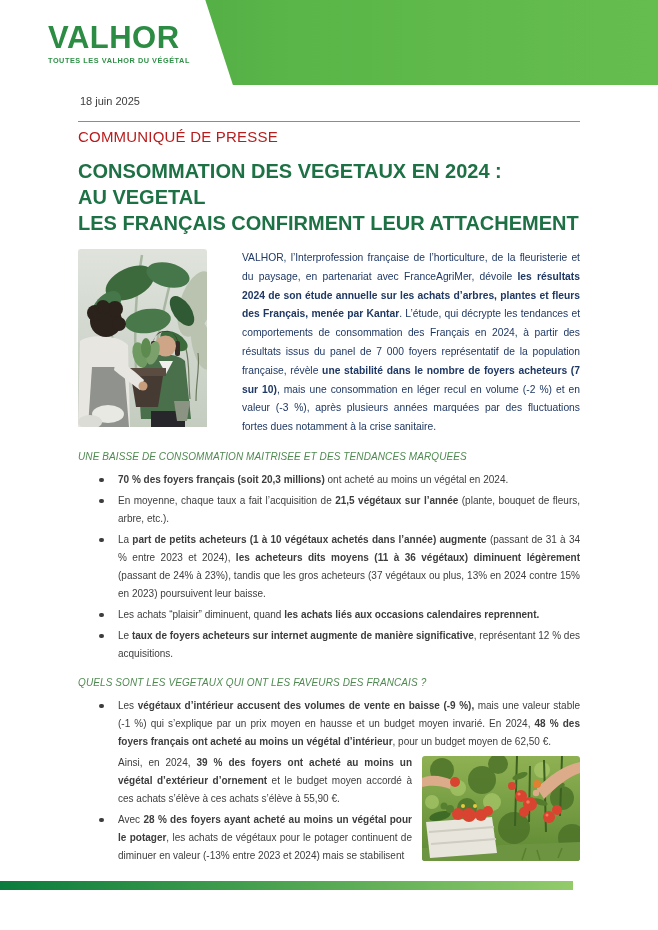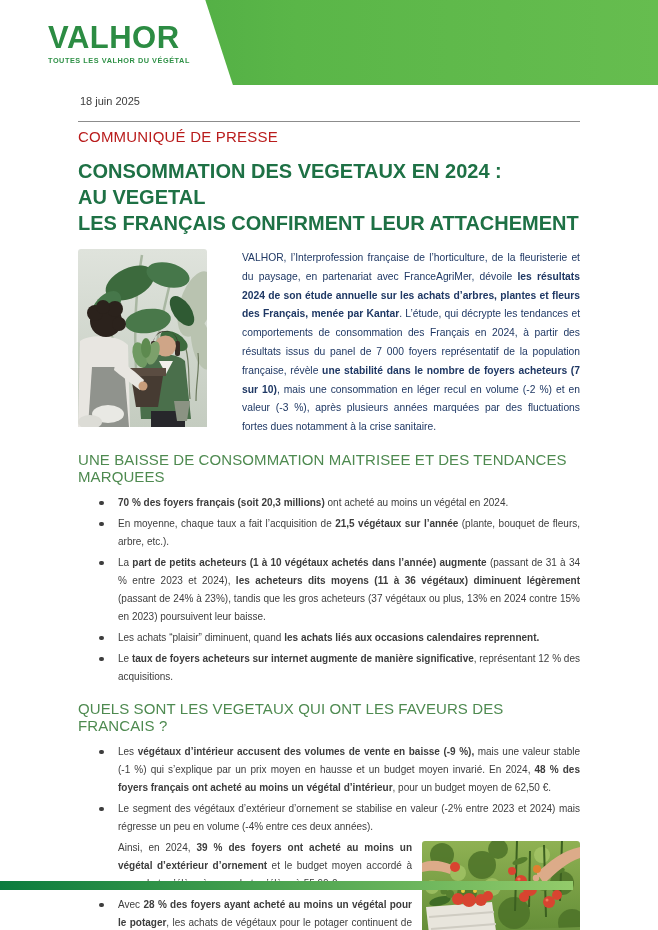--- a/index.html
+++ b/index.html
@@ -39,21 +39,21 @@
   
   .intro-row { margin-top:13px; display:flex; }
   .photo-frame { border-radius:3px; overflow:hidden; flex:none; font-size:0; }
   .photo-intro { width:129px; height:178px; }
   .intro-text {
     margin-left:35px; flex:1; font-size:10.3px; line-height:18.8px;
     color:#1f3864; text-align:justify;
   }
   .intro-text .b, .li-text .b { font-weight:700; }
 
-  .sec-heading { margin-top:14px; font-size:15px; color:#4e8a50; letter-spacing:0.1px; }
+  .sec-heading { margin-top:14px; font-size:10px; color:#4e8a50; letter-spacing:0.1px;font-style:italic; }
 
   .list { margin-top:9px; }
   .li { position:relative; padding-left:40px; margin-bottom:3px; }
   .li .dot {
     position:absolute; left:21px; top:7px; width:4.5px; height:4.5px;
     border-radius:50%; background:#3d3d3d;
   }
   .li-text { font-size:10px; line-height:18px; color:#3d3d3d; text-align:justify; }
 
   
@@ -186,24 +186,20 @@
         <div class="li-text"><span>Le </span><span class="b">taux de foyers acheteurs sur internet augmente de manière significative</span><span>, représentant 12 % des acquisitions.</span></div>
       </div>
     </div>
 
     <div class="sec-heading">QUELS SONT LES VEGETAUX QUI ONT LES FAVEURS DES FRANCAIS ?</div>
 
     <div class="list">
       <div class="li">
         <span class="dot"></span>
         <div class="li-text"><span>Les </span><span class="b">végétaux d’intérieur accusent des volumes de vente en baisse (-9 %),</span><span> mais une valeur stable (-1 %) qui s’explique par un prix moyen en hausse et un budget moyen invarié. En 2024, </span><span class="b">48 % des foyers français ont acheté au moins un végétal d’intérieur</span><span>, pour un budget moyen de 62,50 €.</span></div>
-      </div>
-      <div class="li">
-        <span class="dot"></span>
-        <div class="li-text"><span>Le segment des végétaux d’extérieur d’ornement se stabilise en valeur (-2% entre 2023 et 2024) mais régresse un peu en volume (-4% entre ces deux années).</span></div>
       </div>
       <div class="cont-row">
         <div class="garden-float">
           <svg class="photo-garden" viewBox="0 0 158 105" xmlns="http://www.w3.org/2000/svg">
             <defs>
               <linearGradient id="pg2" x1="0" y1="0" x2="0" y2="1">
                 <stop offset="0" stop-color="#8fb153"></stop>
                   <stop offset="1" stop-color="#5d8833"></stop>
               </linearGradient>
             </defs>

